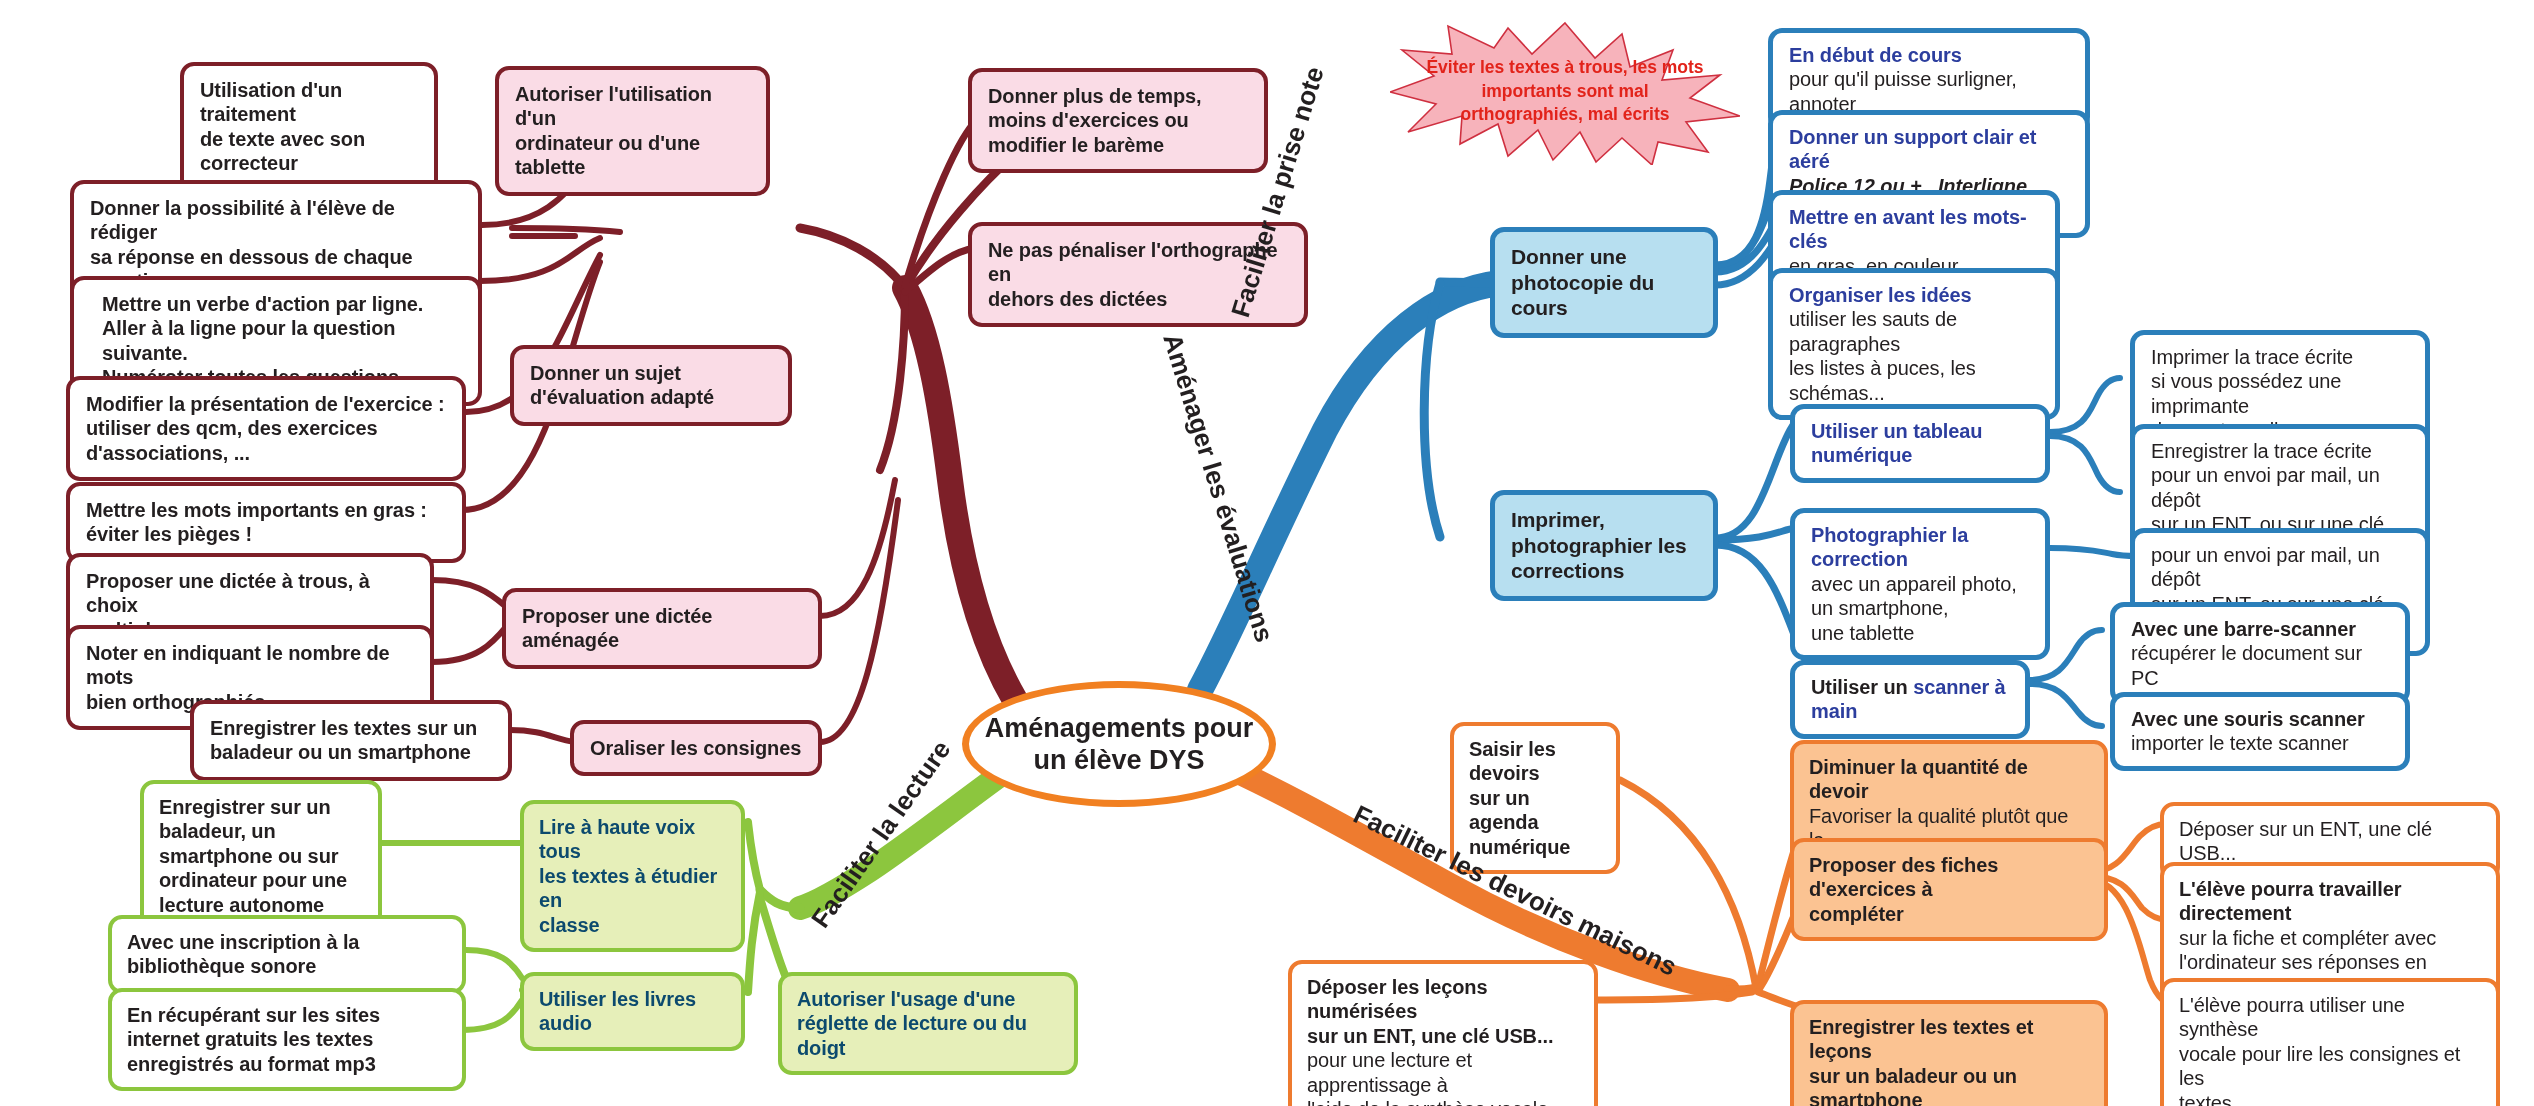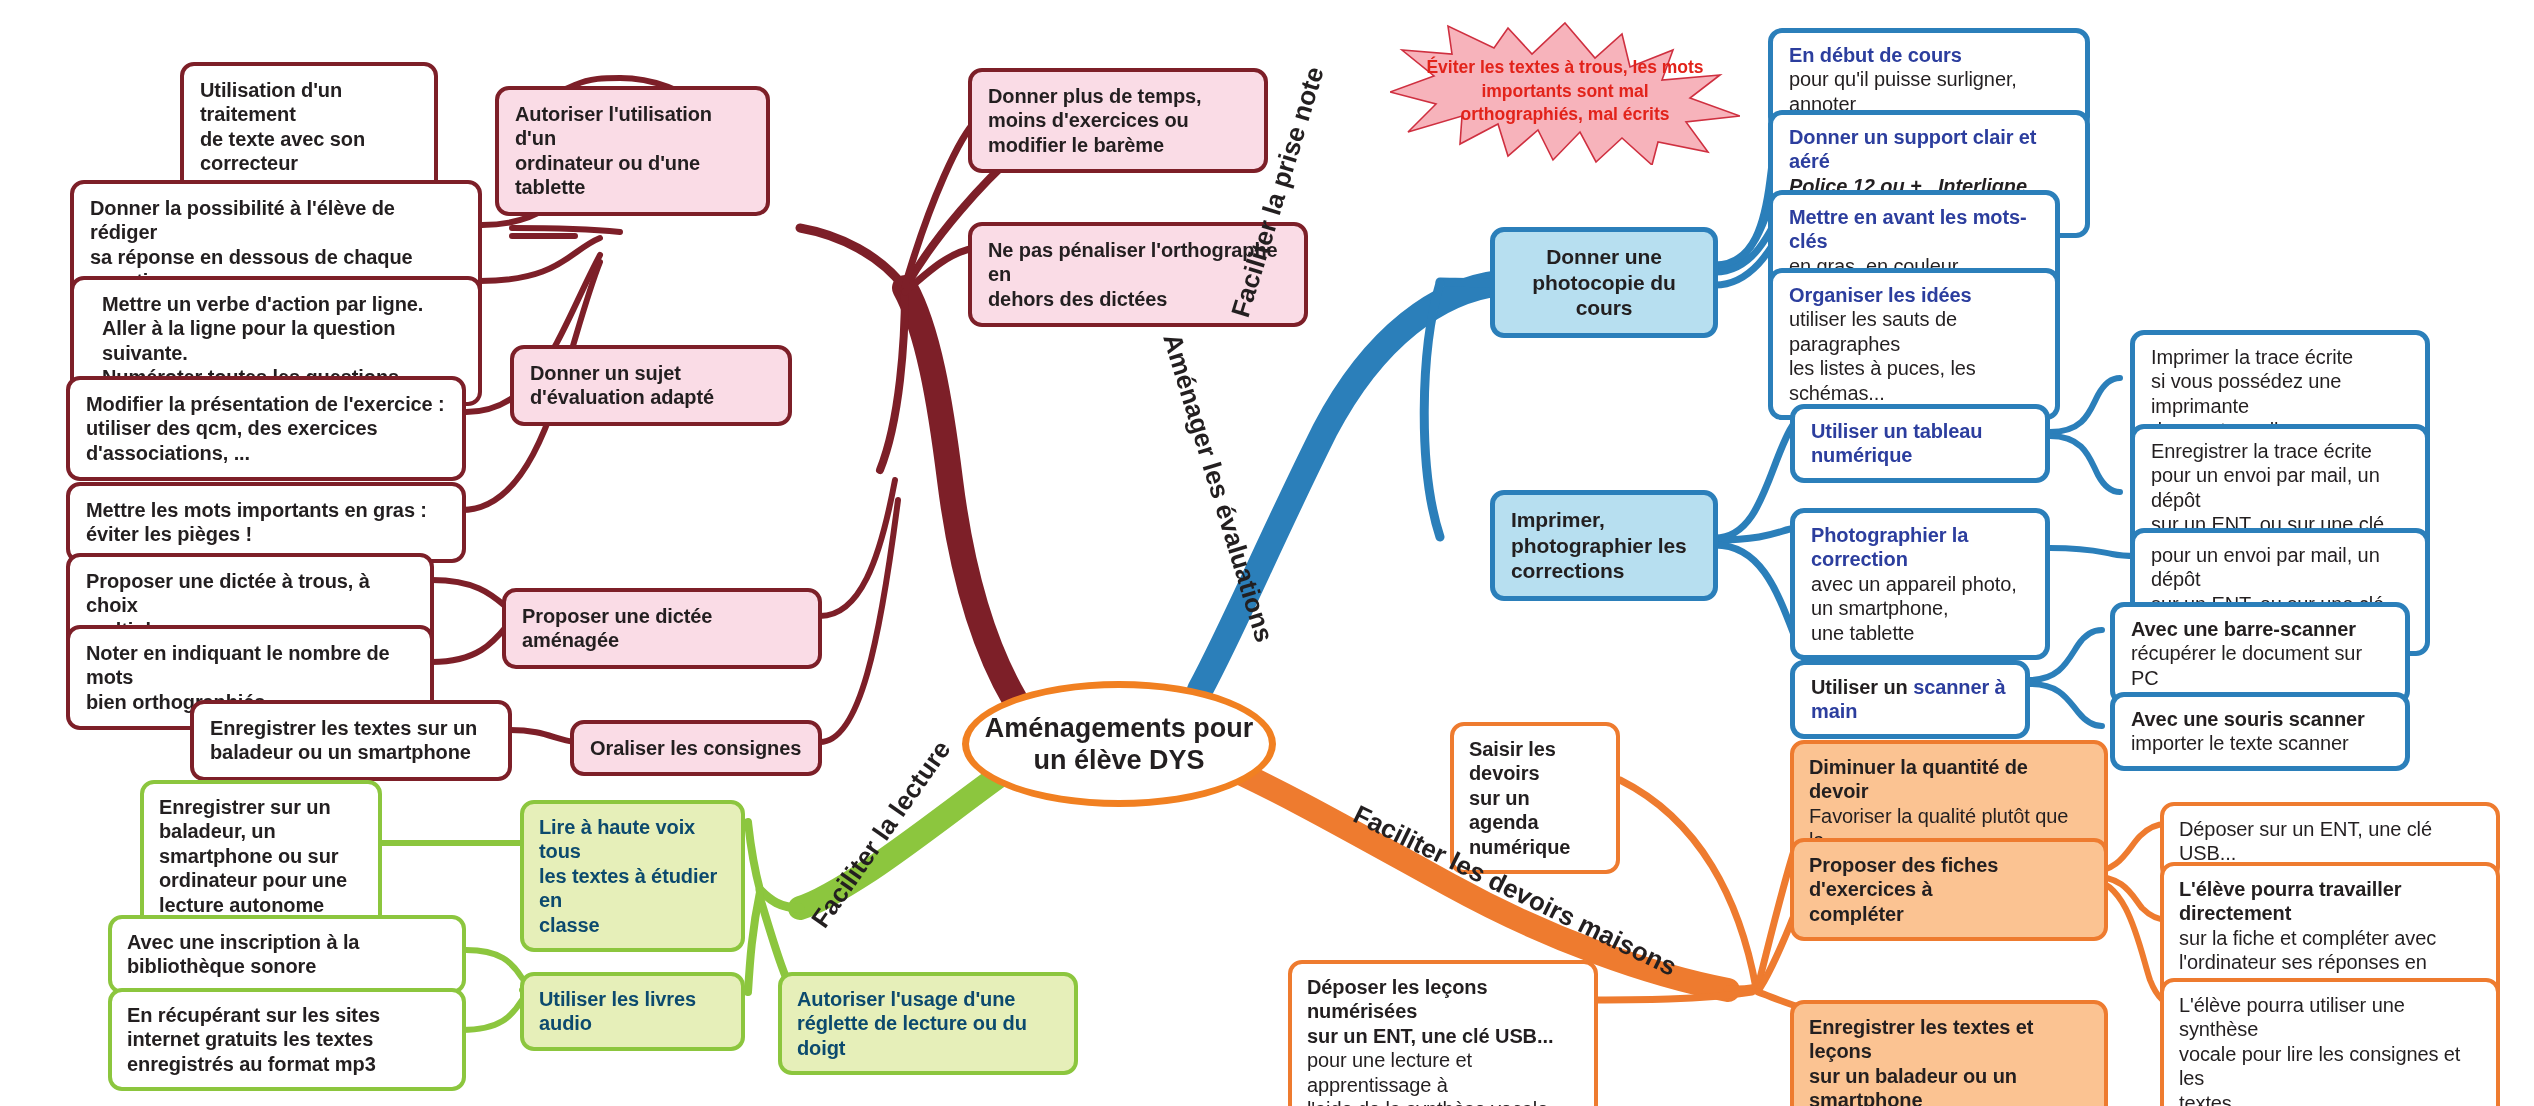--- a/index.html
+++ b/index.html
@@ -195,21 +195,21 @@
   <div class="node red-leaf" style="left:66px;top:625px;width:368px;">
     <span class="ln">Noter en indiquant le nombre de mots</span>
     <span class="ln">bien orthographiés</span>
   </div>
 
   <div class="node red-leaf" style="left:190px;top:700px;width:322px;">
     <span class="ln">Enregistrer les textes sur un</span>
     <span class="ln">baladeur ou un smartphone</span>
   </div>
 
-  <div class="node red-mid" style="left:495px;top:66px;width:275px;margin-top:20px;">
+  <div class="node red-mid" style="left:495px;top:66px;width:275px;">
     <span class="ln">Autoriser l'utilisation d'un</span>
     <span class="ln">ordinateur ou d'une tablette</span>
   </div>
 
   <div class="node red-mid" style="left:510px;top:345px;width:282px;">
     <span class="ln">Donner un sujet</span>
     <span class="ln">d'évaluation adapté</span>
   </div>
 
   <div class="node red-mid" style="left:502px;top:588px;width:320px;">
@@ -224,21 +224,21 @@
     <span class="ln">Donner plus de temps,</span>
     <span class="ln">moins d'exercices ou</span>
     <span class="ln">modifier le barème</span>
   </div>
 
   <div class="node red-mid" style="left:968px;top:222px;width:340px;">
     <span class="ln">Ne pas pénaliser l'orthographe en</span>
     <span class="ln">dehors des dictées</span>
   </div>
 
-  <div class="node blue-mid" style="left:1490px;top:227px;width:228px;text-align:center;">
+  <div class="node blue-mid" style="left:1490px;top:227px;width:228px;">
     <span class="ln">Donner une</span>
     <span class="ln">photocopie du cours</span>
   </div>
 
   <div class="node blue-mid" style="left:1490px;top:490px;width:228px;">
     <span class="ln">Imprimer,</span>
     <span class="ln">photographier les</span>
     <span class="ln">corrections</span>
   </div>
 

